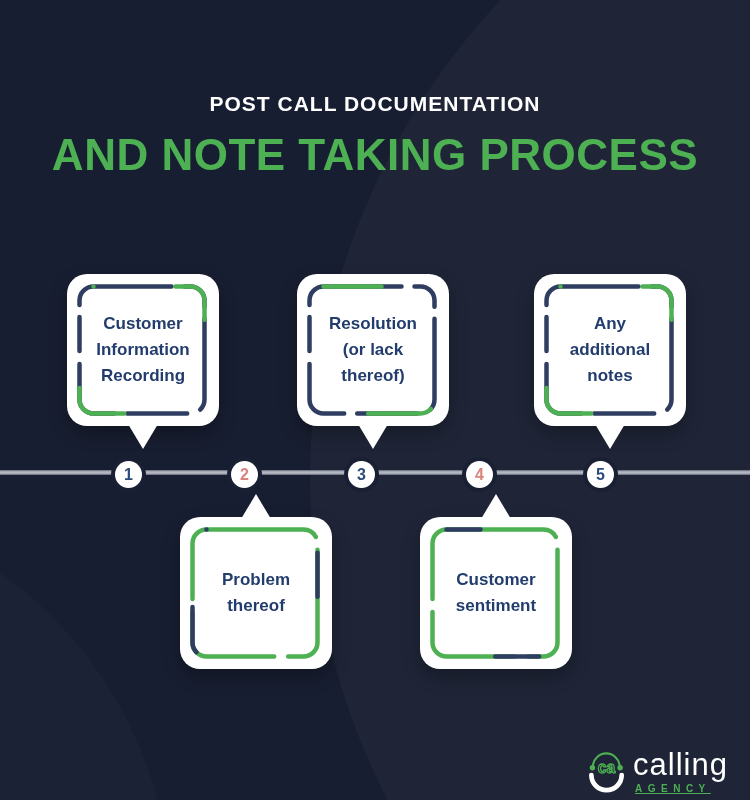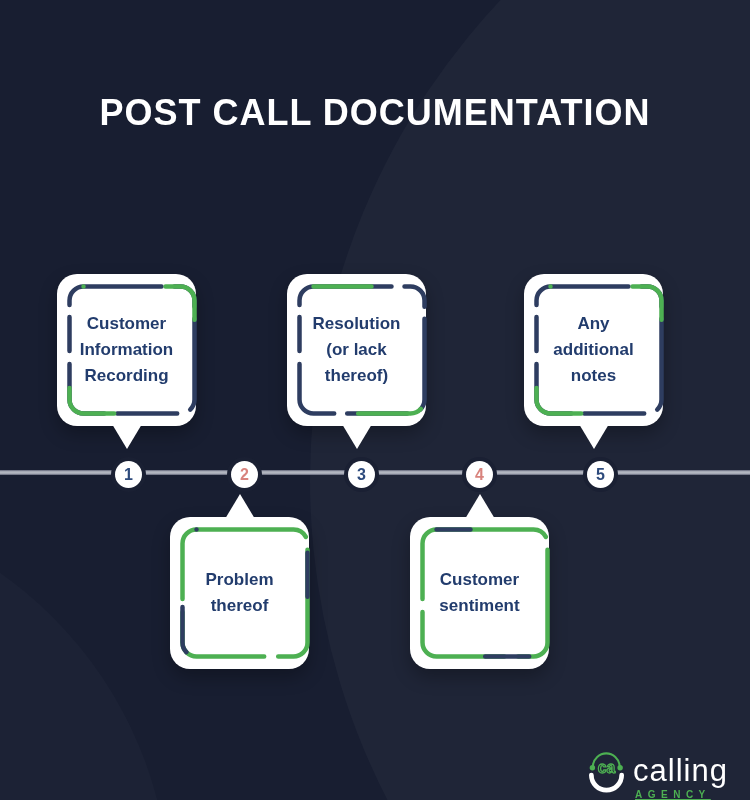--- a/index.html
+++ b/index.html
@@ -7,21 +7,21 @@
     position:relative; width:750px; height:800px; overflow:hidden;
     background:#181e31;
     font-family:"Liberation Sans", sans-serif;
   }
   .bg-shape { position:absolute; border-radius:50%; pointer-events:none; }
   .bg-shape-1 { left:310px; top:-220px; width:1400px; height:1400px; background:rgba(255,255,255,0.032); }
   .bg-shape-2 { left:-630px; top:500px; width:800px; height:800px; background:rgba(255,255,255,0.02); }
 
   .title1 {
     position:absolute; top:92px; left:0; width:750px; text-align:center;
-    color:#ffffff; font-size:36px; font-weight:600; letter-spacing:1px;
+    color:#ffffff; font-size:21px; font-weight:600; letter-spacing:1px;
   }
   .title2 {
     position:absolute; top:130px; left:0; width:750px; text-align:center;
     color:#4db052; font-size:44px; font-weight:800; letter-spacing:0.5px;
   }
 
   .timeline-line {
     position:absolute; left:0; top:470px; width:750px; height:5px;
     background:linear-gradient(to bottom,#5f6376,#b2b6c0 35%,#b2b6c0 65%,#5f6376);
   }
@@ -31,22 +31,22 @@
     background:#ffffff; text-align:center; line-height:27px;
     font-size:16px; font-weight:600;
     box-shadow:0 0 0 4px #1a2033;
   }
   .node1 { left:115px; } .node2 { left:231px; } .node3 { left:348px; }
   .node4 { left:466px; } .node5 { left:587px; }
   .num-navy  { color:#2d4a7c; }
   .num-coral { color:#d8837d; }
 
   .card {
-    position:absolute; width:139px; height:152px; background:#ffffff;
-    border-radius:20px; box-shadow:0 8px 18px rgba(0,0,0,0.28);
+    position:absolute; width:152px; height:152px; background:#ffffff;
+    border-radius:20px; box-shadow:0 8px 18px rgba(0,0,0,0.28);margin-left:10px;
   }
   .card1 { left:57px;  top:274px; }
   .card3 { left:287px; top:274px; }
   .card5 { left:524px; top:274px; }
   .card2 { left:170px; top:517px; }
   .card4 { left:410px; top:517px; }
 
   .tail { position:absolute; left:50%; margin-left:-15px; width:0; height:0;
     border-left:15px solid transparent; border-right:15px solid transparent; }
   .tail-down { bottom:-23px; border-top:25px solid #ffffff; }
@@ -62,38 +62,39 @@
   .card4 .dash-accent    { stroke-dasharray:34 210 44 1000; }
 
   .card-label {
     position:absolute; inset:0; display:flex; align-items:center; justify-content:center;
     text-align:center; white-space:pre-line;
     color:#223c6d; font-size:17px; font-weight:600; line-height:26px;
   }
 
   .logo { position:absolute; left:584px; top:748px; display:flex; align-items:flex-start; }
   .logo-icon { width:44px; height:46px; margin-top:4px; }
-  .logo-text { margin-left:5px;margin-top:6px; }
+  .logo-text { margin-left:5px; }
   .logo-name {
     color:#ffffff; font-size:31px; font-weight:400; letter-spacing:1px; line-height:34px;
   }
   .logo-sub {
     color:#4db052; font-size:10px; font-weight:700; letter-spacing:5.5px;
     margin-top:1px; margin-left:2px;text-decoration:underline;
   }
 </style>
 </head>
 <body>
 
 <div id="infographic">
 
   <div class="bg-shape bg-shape-1"></div>
   <div class="bg-shape bg-shape-2"></div>
 
   <div class="title1">POST CALL DOCUMENTATION</div>
+  <div class="title2">AND NOTE TAKING PROCESS</div>
 
   <div class="timeline-line"></div>
 
   <div class="node node1 num-navy">1</div>
   <div class="node node2 num-coral">2</div>
   <div class="node node3 num-navy">3</div>
   <div class="node node4 num-coral">4</div>
   <div class="node node5 num-navy">5</div>
 
   <div class="card card1 v-top">

